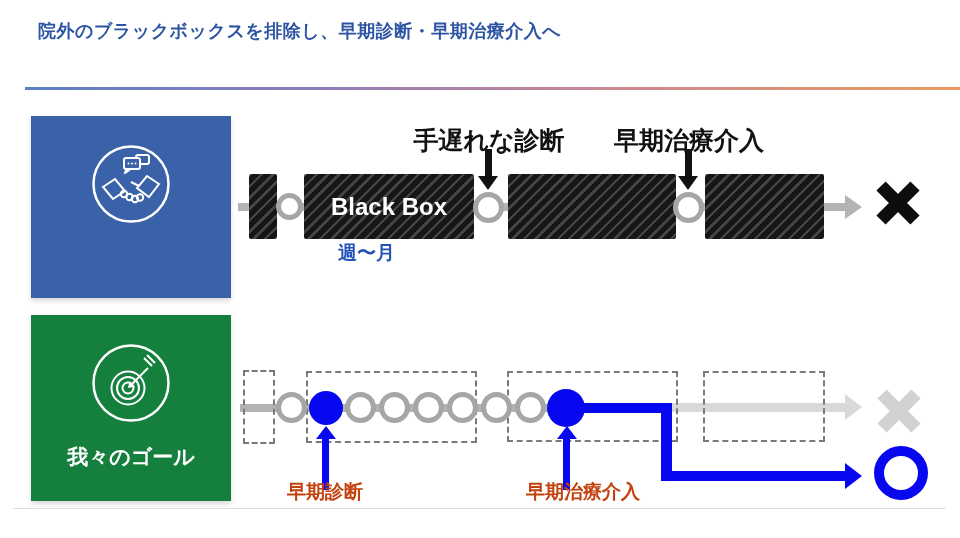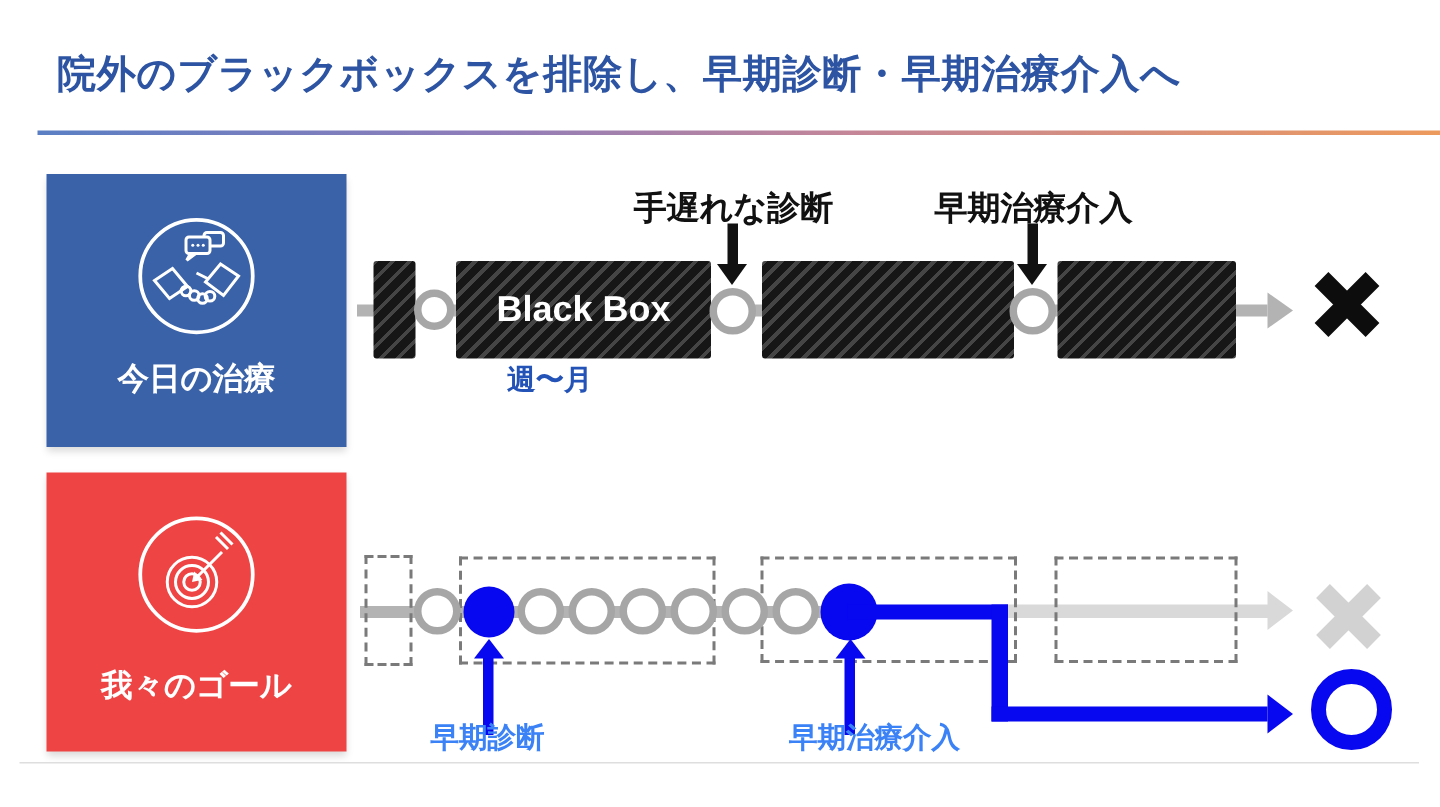--- a/index.html
+++ b/index.html
@@ -4,32 +4,32 @@
 <style>
   html,body{margin:0;padding:0;background:#fff;}
   .slide{
     position:relative;width:960px;height:538px;background:#ffffff;overflow:hidden;
     font-family:"Liberation Sans","DejaVu Sans",sans-serif;
   }
   .abs{position:absolute;}
 
   
   .title{
-    left:38px;top:32px;width:900px;
-    font-size:26px;font-weight:bold;color:#2d54a3;letter-spacing:.5px;
+    left:38px;top:19px;width:900px;
+    font-size:18px;font-weight:bold;color:#2d54a3;letter-spacing:.5px;
   }
   .divider{
     left:25px;top:87px;width:935px;height:3px;
     background:linear-gradient(90deg,#5b7fc4 0%,#8f7db9 32%,#c48698 58%,#ed9a5d 100%);
   }
 
   
   .panel{left:31px;width:200px;box-shadow:0 3px 5px rgba(0,0,0,.15);}
   .panel1{top:116px;height:182px;background:#3a62a8;}
-  .panel2{top:315px;height:186px;background:#ef4444;}
+  .panel2{top:315px;height:186px;background:#15803d;}
   .panel .icon-wrap{position:absolute;left:60px;top:28px;width:80px;height:80px;}
   .panel .panel-label{
     position:absolute;left:0;width:100%;text-align:center;
     color:#fff;font-weight:bold;font-size:21px;
   }
   .panel1 .panel-label{top:122px;}
   .panel2 .panel-label{top:128px;}
 
   
   .hline{background:#b3b3b3;}
@@ -46,21 +46,21 @@
   .hb2{left:304px;top:174px;width:170px;height:65px;display:flex;align-items:center;justify-content:center;}
   .hb2 span{color:#fff;font-weight:bold;font-size:24px;}
   .hb3{left:508px;top:174px;width:168px;height:65px;}
   .hb4{left:705px;top:174px;width:119px;height:65px;}
   .gcircle{background:#fff;border:5px solid #a6a6a6;border-radius:50%;box-sizing:border-box;}
   .r1c1{left:276px;top:193px;width:27px;height:27px;}
   .r1c2{left:473px;top:192px;width:31px;height:31px;}
   .r1c3{left:673px;top:192px;width:31px;height:31px;}
   .darr-stem{width:7px;height:28px;background:#111;top:149px;}
   .darr-head{top:176px;border-top:14px solid #111;border-left:10px solid transparent;border-right:10px solid transparent;}
-  .ann-black{font-size:22px;font-weight:bold;color:#111;text-align:center;width:170px;top:124px;}
+  .ann-black{font-size:25px;font-weight:bold;color:#111;text-align:center;width:170px;top:124px;}
   .weeks{left:338px;top:240px;width:100px;text-align:left;font-size:19px;font-weight:bold;color:#2453b8;}
 
   
   .r2-gline{left:240px;top:404px;width:330px;height:8px;}
   .r2-lightline{left:670px;top:403px;width:176px;height:9px;background:#d9d9d9;}
   .r2-lighthead{left:845px;top:394px;border-left:17px solid #d9d9d9;border-top:13px solid transparent;border-bottom:13px solid transparent;}
   .dashrect{border:2px dashed #7a7a7a;box-sizing:border-box;background:transparent;}
   .dr1{left:243px;top:370px;width:32px;height:74px;}
   .dr2{left:306px;top:371px;width:171px;height:72px;}
   .dr3{left:507px;top:371px;width:171px;height:71px;}
@@ -69,21 +69,21 @@
   .bluecircle{background:#0707f0;border-radius:50%;}
   .bc1{left:309px;top:391px;width:34px;height:34px;}
   .bc2{left:547px;top:389px;width:38px;height:38px;}
   .bseg{background:#0707f0;}
   .bp-h1{left:565px;top:403px;width:107px;height:10px;}
   .bp-v{left:661px;top:403px;width:11px;height:78px;}
   .bp-h2{left:661px;top:471px;width:184px;height:10px;}
   .bp-head{left:845px;top:463px;border-left:17px solid #0707f0;border-top:13px solid transparent;border-bottom:13px solid transparent;}
   .uarr-stem{width:7px;height:52px;background:#0707f0;top:438px;}
   .uarr-head{top:426px;border-bottom:13px solid #0707f0;border-left:10px solid transparent;border-right:10px solid transparent;}
-  .ann-blue{font-size:19px;font-weight:bold;color:#3b82f6;text-align:center;width:160px;top:479px;}
+  .ann-blue{font-size:19px;font-weight:bold;color:#c2410c;text-align:center;width:160px;top:479px;}
   .ring{left:874px;top:446px;width:54px;height:54px;border:10px solid #0707f0;border-radius:50%;box-sizing:border-box;background:transparent;}
   .bottomline{left:13px;top:508px;width:933px;height:1px;background:#dedede;}
 </style>
 </head>
 <body>
 
 <div class="slide">
 
   <div class="abs title">院外のブラックボックスを排除し、早期診断・早期治療介入へ</div>
   <div class="abs divider"></div>
@@ -100,21 +100,20 @@
         <path d="M36,25 l-2.5,4.5 l6,-4.5"></path>
         <path d="M12,43 L24,35 L34,47 L22,55 Z"></path>
         <path d="M68,40 L56,32 L46,44 L58,53 Z"></path>
         <circle cx="33" cy="50" r="3.2"></circle>
         <circle cx="38.5" cy="53" r="3.2"></circle>
         <circle cx="44" cy="55" r="3.2"></circle>
         <circle cx="49" cy="53.5" r="3.2"></circle>
         <path d="M40,38 l8,4"></path>
       </svg>
     </div>
-    <div class="panel-label">今日の治療</div>
   </div>
 
   <div class="abs hline r1-line"></div>
   <div class="abs tri r1-arrowhead"></div>
 
   <div class="abs hatch hb1"></div>
   <div class="abs hatch hb2">
     <span>Black Box</span>
   </div>
   <div class="abs hatch hb3"></div>

